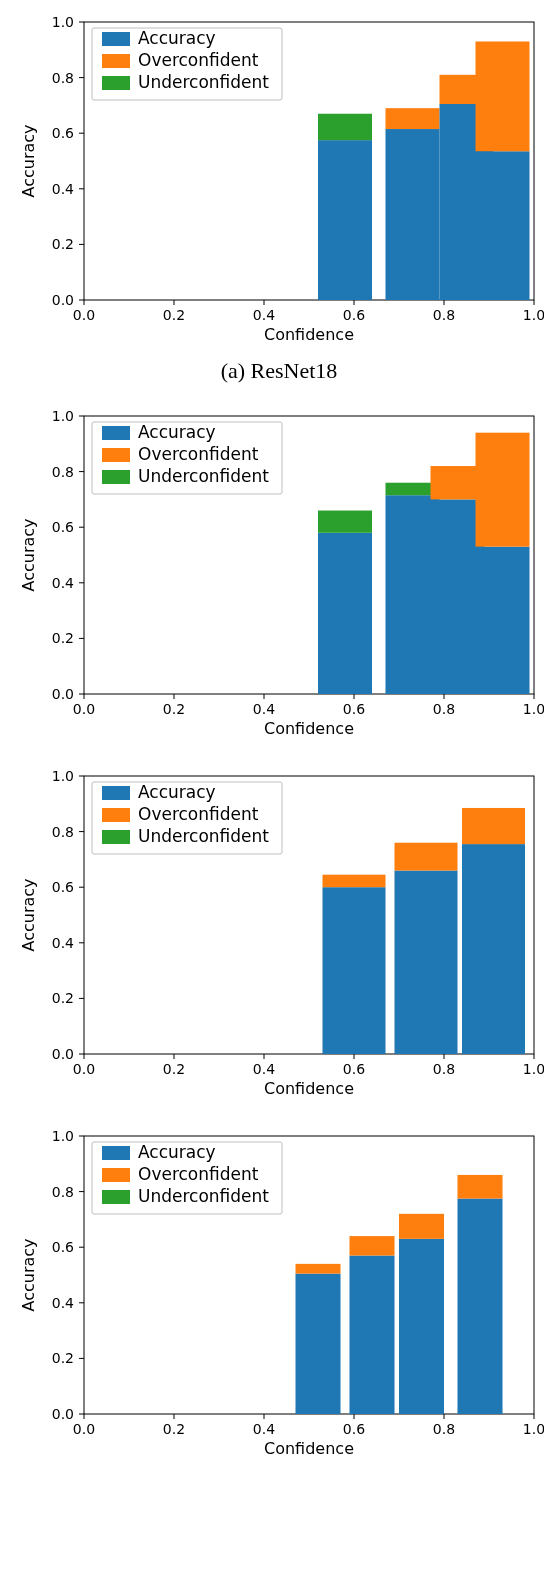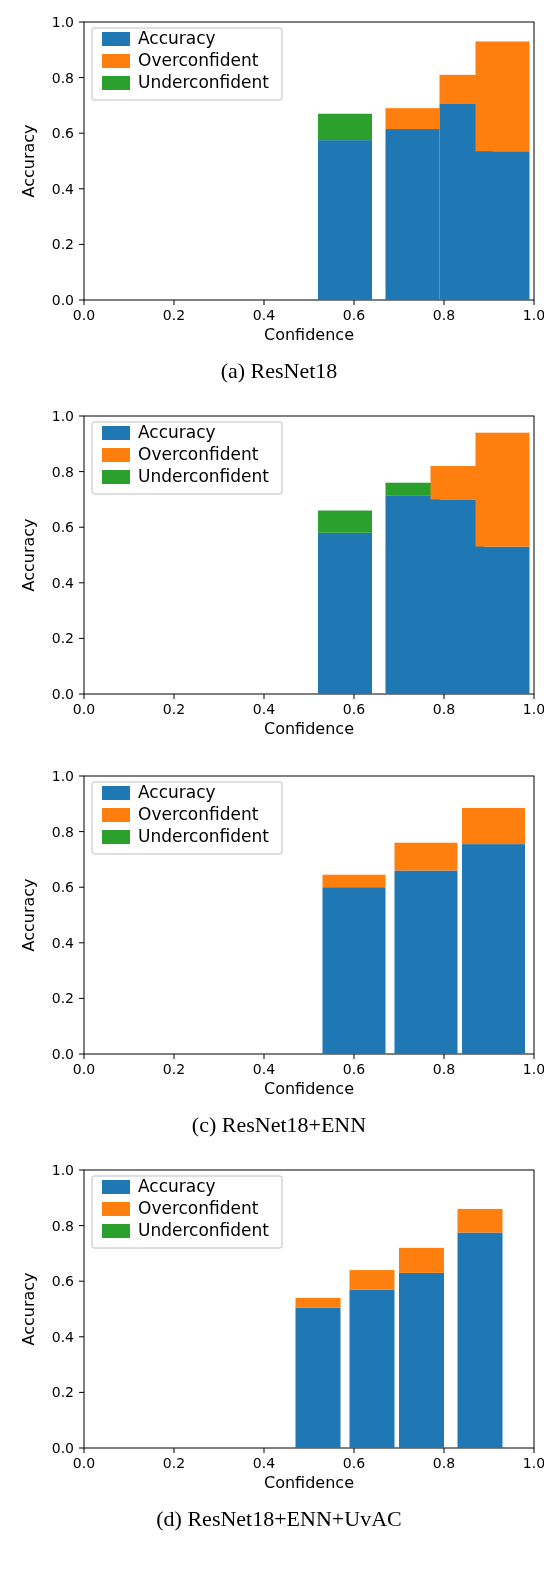--- a/index.html
+++ b/index.html
@@ -176,21 +176,20 @@
           <rect x="448.00000000000006" y="43.97" width="62.99999999999994" height="36.139999999999986" fill="#ff7f0e"></rect>
           <rect x="78" y="18" width="190" height="72" class="legend-box" rx="2"></rect>
           <rect x="88" y="22" width="28" height="14" fill="#1f77b4"></rect>
           <text x="124" y="34" class="legend-text">Accuracy</text>
           <rect x="88" y="44" width="28" height="14" fill="#ff7f0e"></rect>
           <text x="124" y="56" class="legend-text">Overconfident</text>
           <rect x="88" y="66" width="28" height="14" fill="#2ca02c"></rect>
           <text x="124" y="78" class="legend-text">Underconfident</text>
         </svg>
       </div>
-      <div class="caption">(c) ResNet18+ENN</div>
     </div>
     <div class="chart-wrapper">
       <div class="chart-box">
         <svg width="530" height="340">
           <rect x="70" y="12" width="450" height="278" class="axis-line"></rect>
           <line x1="70" x2="70" y1="290" y2="295" class="tick-line"></line>
           <text x="70" y="310" text-anchor="middle" class="tick-label">0.0</text>
           <line x1="160" x2="160" y1="290" y2="295" class="tick-line"></line>
           <text x="160" y="310" text-anchor="middle" class="tick-label">0.2</text>
           <line x1="250" x2="250" y1="290" y2="295" class="tick-line"></line>
@@ -225,15 +224,14 @@
           <rect x="443.5" y="50.920000000000016" width="45" height="23.629999999999967" fill="#ff7f0e"></rect>
           <rect x="78" y="18" width="190" height="72" class="legend-box" rx="2"></rect>
           <rect x="88" y="22" width="28" height="14" fill="#1f77b4"></rect>
           <text x="124" y="34" class="legend-text">Accuracy</text>
           <rect x="88" y="44" width="28" height="14" fill="#ff7f0e"></rect>
           <text x="124" y="56" class="legend-text">Overconfident</text>
           <rect x="88" y="66" width="28" height="14" fill="#2ca02c"></rect>
           <text x="124" y="78" class="legend-text">Underconfident</text>
         </svg>
       </div>
-      <div class="caption">(d) ResNet18+ENN+UvAC</div>
     </div>
   </div>
 
 </body></html>

